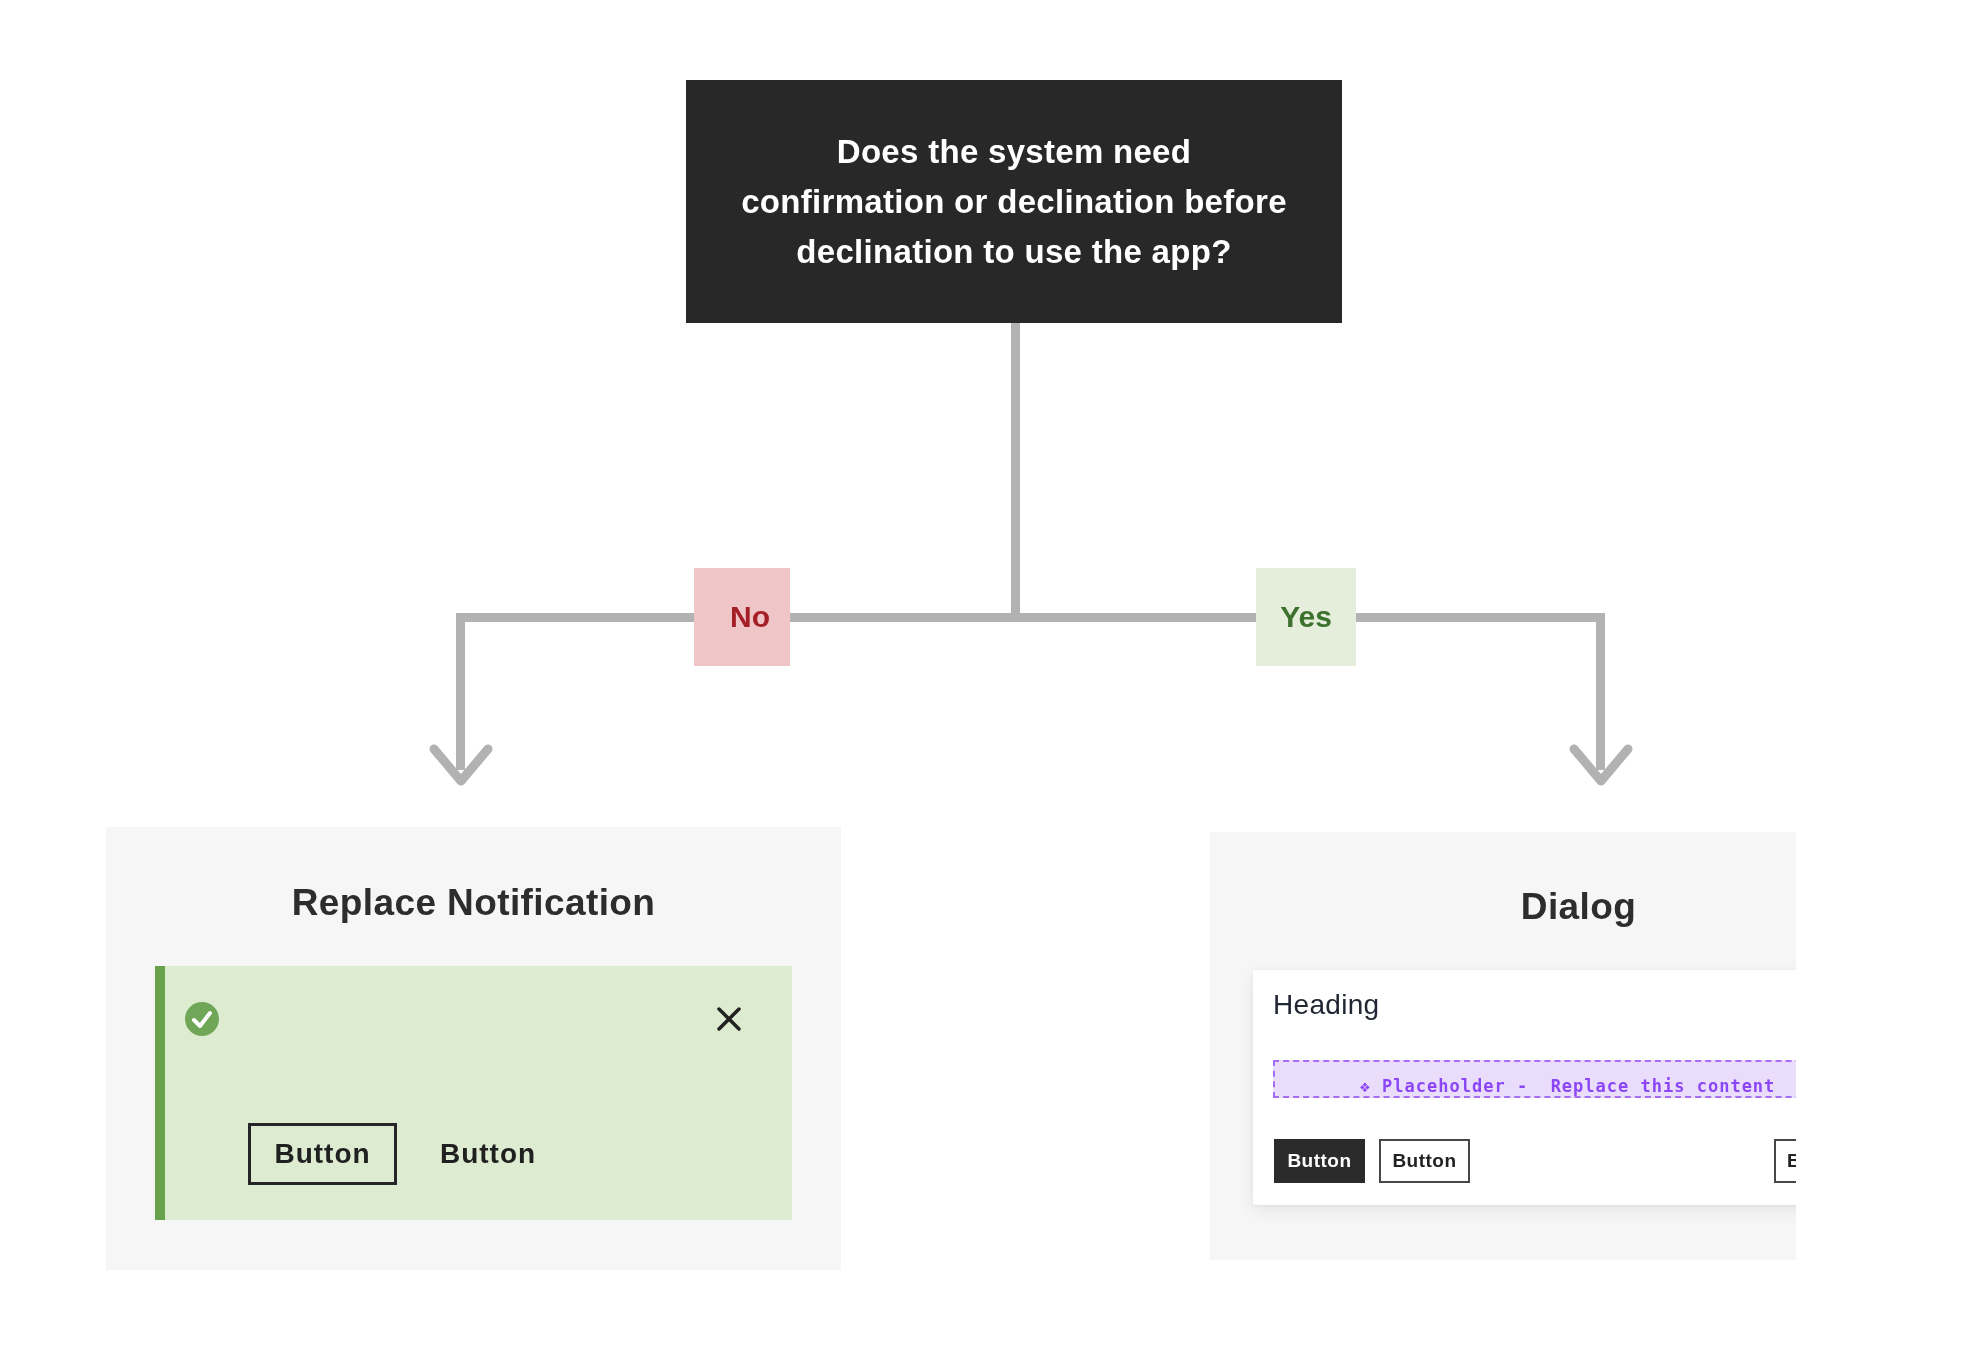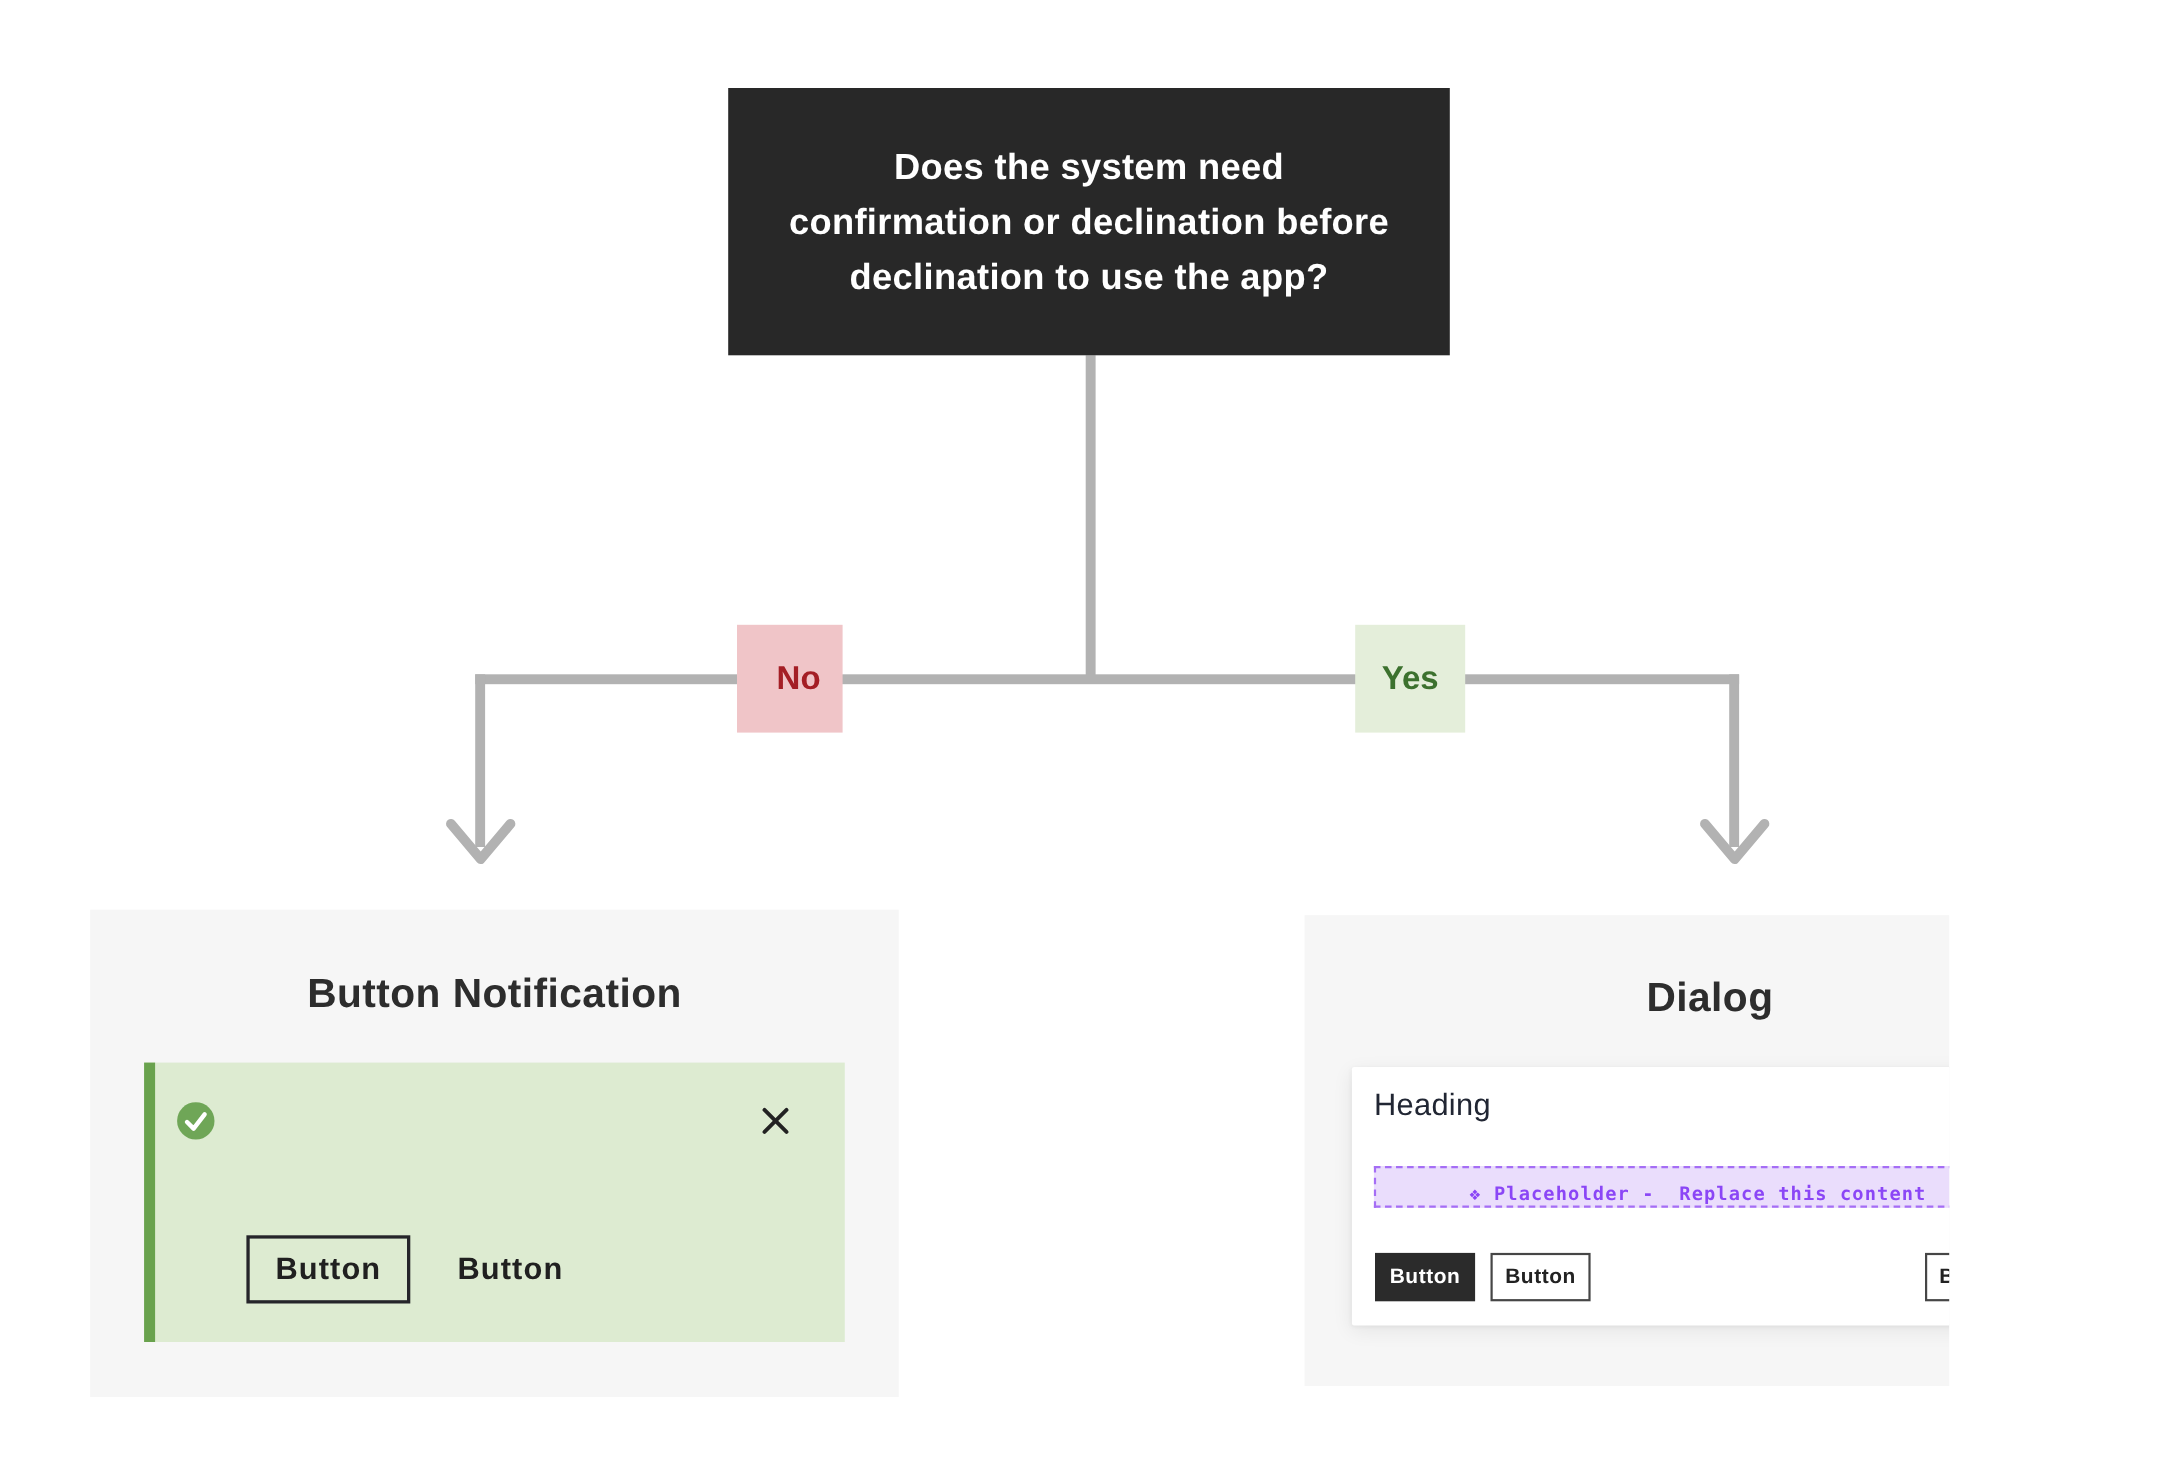--- a/index.html
+++ b/index.html
@@ -1,19 +1,19 @@
 <!DOCTYPE html>
 <html style="--c-question_box_bg: #282828; --c-connector_gray: #b2b2b2; --c-no_bg: #f0c5c8; --c-no_text: #a41e25; --c-yes_bg: #e4eeda; --c-yes_text: #3c712e; --c-panel_bg: #f6f6f6; --c-title_text: #2d2d2d; --c-notification_bg: #ddebd1; --c-notification_border: #69a24d; --c-notification_icon_green: #6fa657; --c-notification_text: #383838; --c-outline_button_border: #25252a; --c-heading_text: #212633; --c-placeholder_bg: #eaddfc; --c-placeholder_border: #a56ef5; --c-placeholder_text: #8b46f6; --c-button_dark_bg: #2b2b2b;"><head>
 <meta charset="utf-8">
 <title>Diagram</title>
 <style>
   * { margin:0; padding:0; box-sizing:border-box; }
   html,body { background:#fff; }
   body { font-family:"Liberation Sans", sans-serif; }
-  .canvas { position:relative; width:1772px; height:1346px; background:#fff; overflow:hidden; }
+  .canvas { position:relative; width:1772px; height:1346px; background:#fff; overflow:hidden;margin-left:24px; }
   .abs { position:absolute; }
 
   
   .question-box {
     left:662px; top:80px; width:656px; height:243px;
     background:var(--c-question_box_bg, #282828);
     color:#fff; display:flex; flex-direction:column; justify-content:center; align-items:center;
     text-align:center; font-weight:700; font-size:33px; line-height:50px; letter-spacing:.3px;
   }
   .conn { background:var(--c-connector_gray, #b2b2b2); }
@@ -134,21 +134,21 @@
   <div class="abs question-box">
     <div>Does the system need</div>
     <div>confirmation or declination before</div>
     <div>declination to use the app?</div>
   </div>
 
   <div class="abs branch-label no-label">No</div>
   <div class="abs branch-label yes-label">Yes</div>
 
   <div class="abs panel panel-left">
-    <div class="abs panel-title">Button Notification</div>
+    <div class="abs panel-title">Replace Notification</div>
 
     <div class="abs notification">
       <svg class="abs notif-icon" viewBox="0 0 36 36">
         <circle cx="18" cy="18" r="17" fill="#6fa657"></circle>
         <polyline points="10,19 16,25 26,12" fill="none" stroke="#ffffff" stroke-width="4" stroke-linecap="round" stroke-linejoin="round"></polyline>
       </svg>
       <button class="abs notif-close">
         <svg viewBox="0 0 30 30" width="30" height="30">
           <line x1="5" y1="5" x2="25" y2="25" stroke="#222222" stroke-width="3.5" stroke-linecap="round"></line>
           <line x1="25" y1="5" x2="5" y2="25" stroke="#222222" stroke-width="3.5" stroke-linecap="round"></line>

